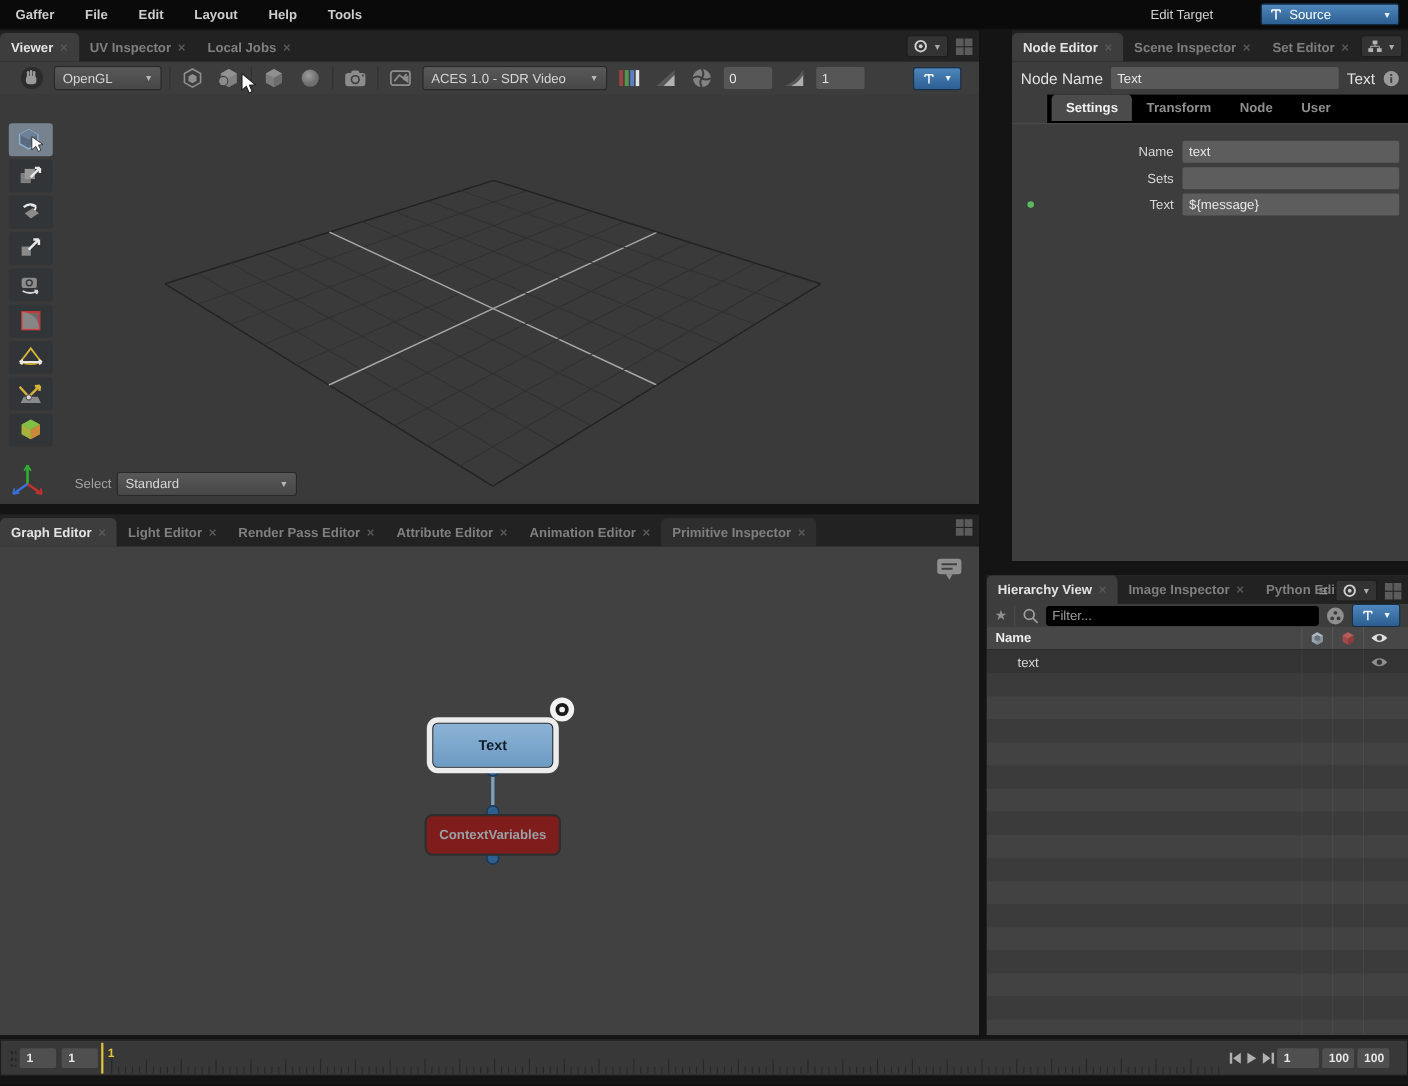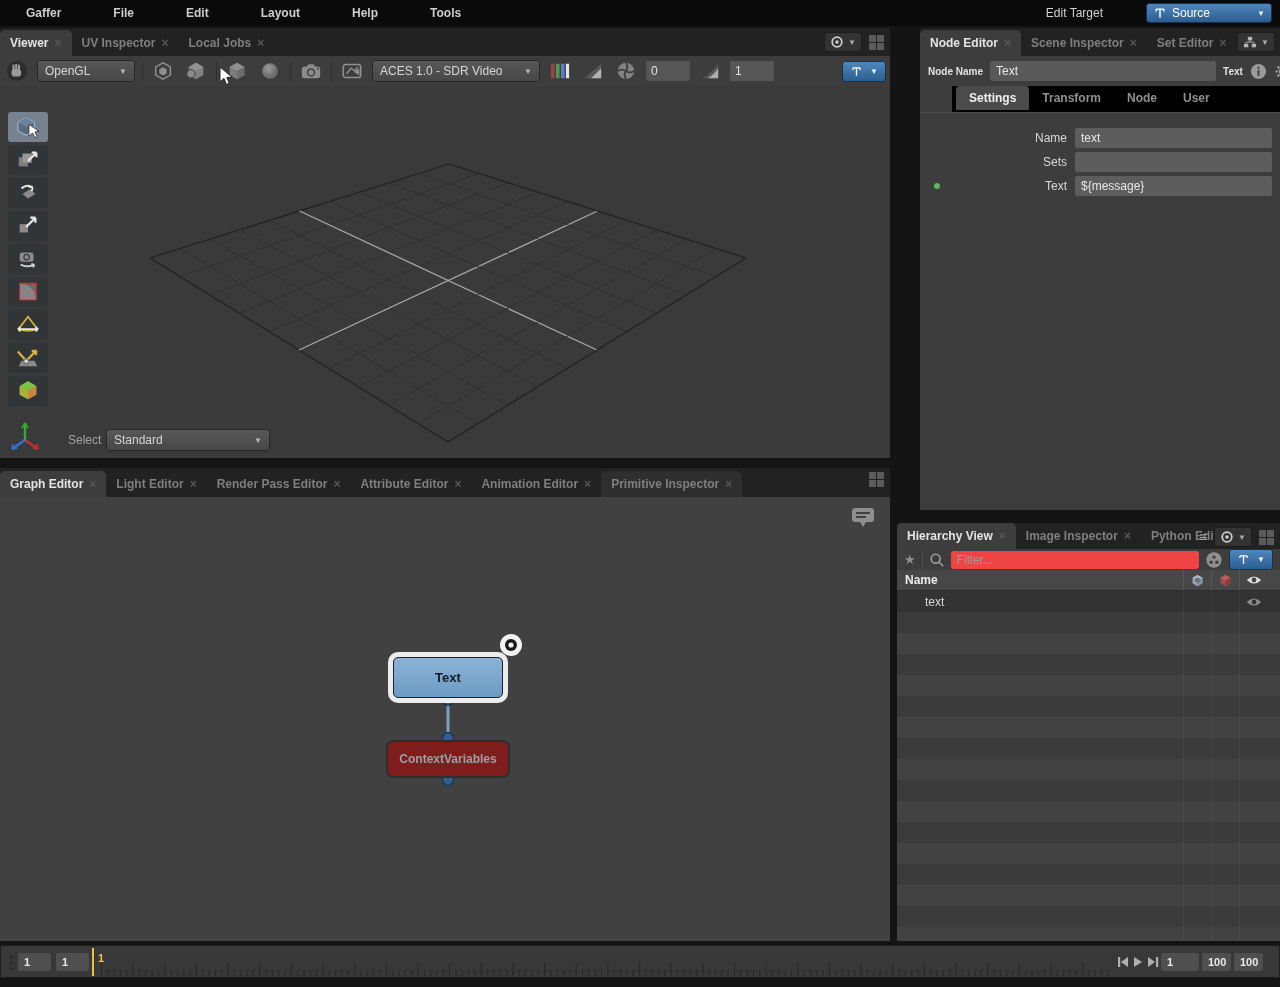--- a/index.html
+++ b/index.html
@@ -3,21 +3,21 @@
 <meta charset="utf-8">
 <style>
   * { margin:0; padding:0; box-sizing:border-box; }
   body { background:#000; }
   .app { position:relative; width:1280px; height:987px; background:#141414;
          font-family:"Liberation Sans", sans-serif; overflow:hidden; color:#ccc; }
 
   
   .menubar { position:absolute; left:0; top:0; width:1280px; height:26px; background:#0a0a0a;
              display:flex; align-items:center; }
-  .menubar .mitem { font-size:12px; font-weight:bold; color:#cdcdcd; padding:0 26px; cursor:default; }
+  .menubar .mitem { font-size:12px; font-weight:bold; color:#cdcdcd; padding:0 14px; cursor:default; }
   .menubar .spacer { flex:1; }
   .edit-target-label { font-size:12px; color:#d2d2d2; margin-right:8px; }
   .src-dd { width:126px; height:20px; margin-right:8px; border-radius:3px; border:1px solid #17314a;
             background:linear-gradient(#4e87bd,#2c5e90); display:flex; align-items:center; padding:0 6px;margin-left:35px; }
   .src-dd .lbl { color:#fff; font-size:12px; flex:1; margin-left:5px; }
   .src-dd .arr { color:#e8f0f8; font-size:8px; }
 
   
   .panel { position:absolute; background:#3d3d3d; }
   .tabbar { height:28px; background:#222; display:flex; align-items:flex-end; position:relative; }
@@ -40,21 +40,21 @@
   .numfield { background:#565656; border-radius:2px; height:20px; display:flex; align-items:center;
               padding:0 5px; font-size:12px; color:#e3e3e3; }
   .pinbtn { height:21px; width:44px; border-radius:3px; border:1px solid #17314a;
             background:linear-gradient(#4e87bd,#2c5e90); display:flex; align-items:center;
             justify-content:space-evenly; }
   .pinbtn .arr { color:#eef4fa; font-size:8px; }
   .sep { width:1px; height:20px; background:#2f2f2f; }
 
   
   #viewer-panel { left:0; top:28px; width:890px; height:430px; }
-  .vtoolbar { height:30px; background:#3d3d3d; display:flex; align-items:center; gap:7px; padding:0 4px; }
+  .vtoolbar { height:30px; background:#3d3d3d; display:flex; align-items:center; gap:7px; padding:0 16px; }
   .iconbtn { width:26px; height:24px; display:flex; align-items:center; justify-content:center; }
   .viewport { position:relative; height:372px; background:#3a3a3a; overflow:hidden; }
   .tools { position:absolute; left:8px; top:26px; display:flex; flex-direction:column; gap:3px; }
   .toolbtn { width:40px; height:30px; background:#323538; border-radius:3px;
              display:flex; align-items:center; justify-content:center; }
   .toolbtn.active { background:#76828e; }
   .select-row { position:absolute; left:0; bottom:0; width:100%; height:36px; display:flex; align-items:center; }
   .select-label { position:absolute; left:68px; font-size:12px; color:#a3a3a3; }
   .select-dd { position:absolute; left:106px; width:164px; }
 
@@ -67,41 +67,41 @@
   .gnode-inner { width:100%; height:100%; border-radius:5px; border:1px solid #16222e;
                  background:linear-gradient(#8cb3d6,#6d9bc4); display:flex; align-items:center;
                  justify-content:center; font-size:13px; font-weight:bold; color:#101c29; }
   .gnode-cv { position:absolute; left:386px; top:243px; width:124px; height:38px; background:#7f1d1d;
               border:2px solid #2e2e2e; border-radius:7px; display:flex; align-items:center;
               justify-content:center; font-size:12px; font-weight:bold; color:#9aa0a4; }
 
   
   #nodeeditor-panel { left:920px; top:28px; width:383px; height:482px; display:flex; flex-direction:column; }
   .nodename-row { height:30px; display:flex; align-items:center; padding:0 8px; gap:7px; background:#3d3d3d; }
-  .nn-label { font-size:10px; font-weight:bold; color:#e3e3e3; white-space:nowrap; }
+  .nn-label { font-size:14px; font-weight:normal; color:#e3e3e3; white-space:nowrap; }
   .nn-input { width:226px; height:20px; background:#595959; border-radius:2px; font-size:12px;
               color:#e8e8e8; display:flex; align-items:center; padding:0 6px; }
   .subtabs { height:26px; background:#000000; display:flex; align-items:flex-start; padding-left:4px;margin-left:32px; }
   .subtab { height:24px; line-height:24px; padding:0 13px; font-size:12px; font-weight:bold;
             color:#8f8f8f; border-radius:4px 4px 0 0; }
   .subtab.active { background:#4b4b4b; color:#f0f0f0; }
   .fields { flex:1; background:#3d3d3d; border-top:1px solid #4b4b4b; position:relative; padding-top:15px; }
   .frow { display:flex; align-items:center; height:20px; margin-bottom:4px; }
   .frow .flabel { width:155px; text-align:right; padding-right:8px; font-size:12px; color:#d8d8d8; }
   .finput { width:197px; height:20px; background:#5d5d5d; border-radius:2px; font-size:12px;
             color:#e8e8e8; display:flex; align-items:center; padding:0 6px; }
   .finput.short { width:180px; }
   .plug-dot { position:absolute; left:14px; top:70px; width:6px; height:6px; border-radius:50%; background:#5cb85c; }
 
   
   #hierarchy-panel { left:897px; top:523px; width:383px; height:418px; display:flex; flex-direction:column; overflow:hidden; }
   .filter-row { height:27px; background:#3d3d3d; display:flex; align-items:center; padding:0 7px; gap:6px; }
   .filter-star { color:#909090; font-size:13px; }
   .vdiv { width:1px; height:18px; background:#4e4e4e; }
-  .filter-input { flex:1; height:18px; background:#ef4444; border:none; border-radius:3px; outline:none;
+  .filter-input { flex:1; height:18px; background:#000000; border:none; border-radius:3px; outline:none;
                   color:#e6e6e6; font-size:12px; padding:0 6px; font-family:"Liberation Sans",sans-serif; }
   .filter-input::placeholder { color:#9e9e9e; }
   .htable { flex:1; display:flex; flex-direction:column; }
   .hheader { height:21px; background:#474747; border-bottom:1px solid #2b2b2b; display:flex; align-items:center; }
   .hheader .hname { flex:1; font-size:12px; font-weight:bold; color:#ececec; padding-left:8px; }
   .hcol { width:28px; height:100%; border-left:1px solid #575757; display:flex; align-items:center; justify-content:center; }
   .hgutter { width:13px; height:100%; }
   .hrow { height:21px; display:flex; align-items:center; }
   .hrow .hname { flex:1; font-size:12px; color:#d6d6d6; padding-left:28px; }
   .hrow .hcol { border-left:1px solid rgba(255,255,255,0.05); }

